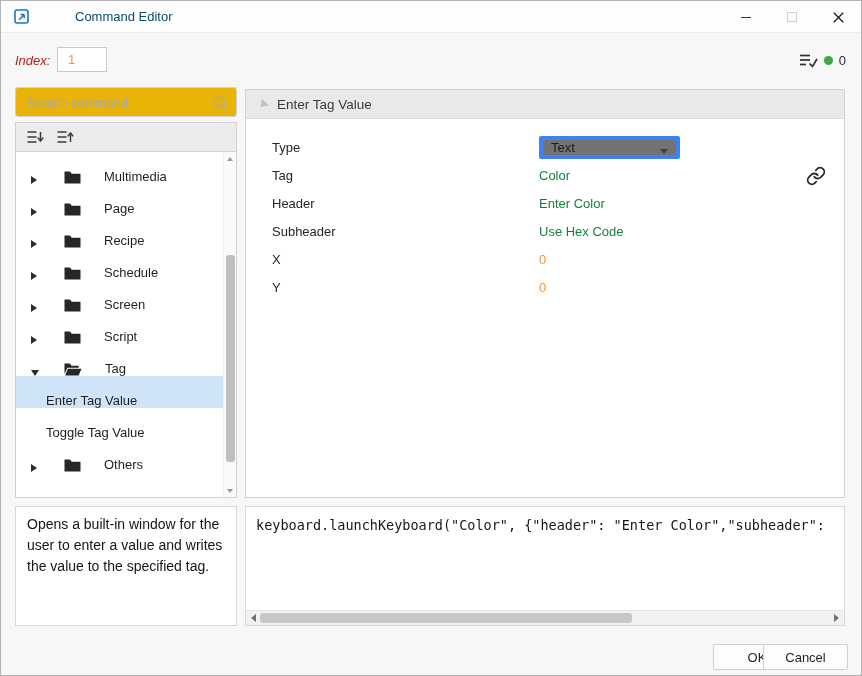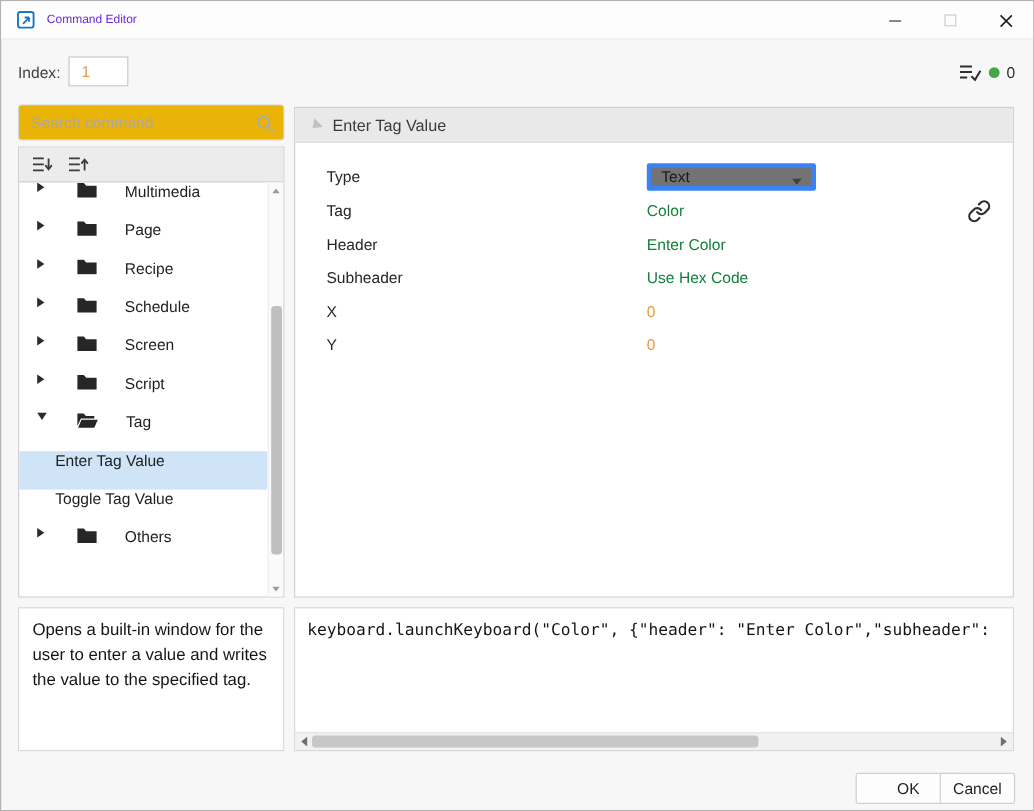--- a/index.html
+++ b/index.html
@@ -3,45 +3,45 @@
 <meta charset="utf-8">
 <style>
   * { box-sizing: border-box; }
   html,body { margin:0; padding:0; }
   body { width:862px; height:676px; font-family:"Liberation Sans","DejaVu Sans",sans-serif; background:#e9e9e9; }
   .window { position:relative; width:862px; height:676px; background:#f7f7f7; border:1px solid #b3b3b3; overflow:hidden; }
 
   
   .titlebar { position:absolute; top:0; left:0; right:0; height:32px; background:#fdfdfd; border-bottom:1px solid #ececec; display:flex; align-items:center; padding-left:13px; }
   .logo { width:16px; height:16px; margin-right:9px; display:flex; }
-  .win-title { font-size:10px; color:#6d28d9; }
+  .win-title { font-size:13px; color:#0c4a6e;margin-left:36px; }
   .win-controls { position:absolute; right:0; top:0; height:32px; display:flex; }
   .win-btn { width:46px; height:32px; display:flex; align-items:center; justify-content:center; cursor:pointer; }
   .glyph-min { width:10px; height:1px; background:#3c3c3c; }
   .glyph-max { width:10px; height:10px; border:1px solid #cdcdcd; }
 
   
-  .index-label { position:absolute; left:14px; top:52px; font-size:13px; color:#404040; }
+  .index-label { position:absolute; left:14px; top:52px; font-size:13px; color:#b91c1c;font-style:italic; }
   .index-input { position:absolute; left:56px; top:46px; width:50px; height:25px; border:1px solid #c9c9c9; background:#fff; color:#e59a3b; font-size:13px; padding:0 0 0 10px; font-family:inherit; outline:none; }
   .top-right { position:absolute; top:49px; right:15px; height:20px; display:flex; align-items:center; gap:6px; }
   .status-dot { width:9px; height:9px; border-radius:50%; background:#46a546; }
   .status-count { font-size:13px; color:#2e2e2e; }
 
   
   .search-box { position:absolute; left:14px; top:86px; width:222px; height:30px; background:#eab308; border:1px solid #d2d2d2; border-radius:3px; }
   .search-input { width:100%; height:100%; border:none; background:transparent; padding:0 30px 0 10px; font-size:13px; color:#333; font-family:inherit; outline:none; }
   .search-input::placeholder { color:#a9a9a9; }
   .search-icon { position:absolute; right:7px; top:7px; display:flex; }
 
   
   .tree-block { position:absolute; left:14px; top:121px; width:222px; height:376px; background:#fff; border:1px solid #d2d2d2; }
   .tree-toolbar { height:29px; background:#ececec; border-bottom:1px solid #d2d2d2; display:flex; align-items:center; padding-left:8px; gap:8px; }
   .tool-btn { width:22px; height:22px; display:flex; align-items:center; justify-content:center; cursor:pointer; }
   .tree-list { position:absolute; top:29px; left:0; right:13px; bottom:0; overflow:hidden; }
-  .tree-row { height:32px; display:flex; align-items:flex-start; font-size:13px; color:#1f1f1f; padding-left:15px; cursor:pointer; white-space:nowrap;gap:15px; }
+  .tree-row { height:32px; display:flex; align-items:flex-end; font-size:13px; color:#1f1f1f; padding-left:15px; cursor:pointer; white-space:nowrap;gap:15px; }
   .tree-row.leaf { padding-left:30px; }
   .tree-row.selected { background:#cfe5f7; }
   .caret { width:12px; margin-right:6px; display:flex; align-items:center; }
   .caret-r { width:0; height:0; border-left:6px solid #2b2b2b; border-top:4px solid transparent; border-bottom:4px solid transparent; }
   .caret-d { width:0; height:0; border-top:6px solid #2b2b2b; border-left:4px solid transparent; border-right:4px solid transparent; }
   .folder { margin-right:8px; display:flex; align-items:center; }
   .tree-scroll { position:absolute; top:29px; right:0; bottom:0; width:13px; background:#fafafa; border-left:1px solid #eee; }
   .scroll-arrow { position:absolute; left:0; width:12px; height:13px; display:flex; align-items:center; justify-content:center; cursor:pointer; }
   .arr-up { width:0;height:0;border-bottom:4px solid #9a9a9a;border-left:3.5px solid transparent;border-right:3.5px solid transparent; }
   .arr-dn { width:0;height:0;border-top:4px solid #9a9a9a;border-left:3.5px solid transparent;border-right:3.5px solid transparent; }
@@ -69,21 +69,21 @@
   .code-text { position:absolute; top:10px; left:10px; right:3px; font-family:"DejaVu Sans Mono","Liberation Mono",monospace; font-size:13.5px; color:#161616; white-space:pre; overflow:hidden; }
   .h-scroll { position:absolute; left:0; right:0; bottom:0; height:15px; background:#f1f1f1; border-top:1px solid #e5e5e5; }
   .h-arrow { position:absolute; top:0; width:15px; height:14px; display:flex; align-items:center; justify-content:center; cursor:pointer; }
   .arr-l { width:0;height:0;border-right:5px solid #6f6f6f;border-top:4px solid transparent;border-bottom:4px solid transparent; }
   .arr-r { width:0;height:0;border-left:5px solid #6f6f6f;border-top:4px solid transparent;border-bottom:4px solid transparent; }
   .h-thumb { position:absolute; left:14px; top:2px; height:10px; width:372px; background:#c7c7c7; border-radius:3px; cursor:pointer; }
 
   
   .btn { position:absolute; top:643px; height:26px; background:#fdfdfd; border:1px solid #d0d0d0; border-radius:2px; font-size:13px; color:#1f1f1f; display:flex; align-items:center; justify-content:center; cursor:pointer; font-family:inherit; }
   .ok-btn { left:712px; width:88px; }
-  .cancel-btn { left:782px; width:63px; }
+  .cancel-btn { left:762px; width:85px; }
 </style>
 </head>
 <body>
 
 <div class="window">
 
   <div class="titlebar">
     <span class="logo">
       <svg width="16" height="16" viewBox="0 0 16 16">
           <rect x="1" y="1" width="13" height="13" rx="2" fill="none" stroke="#1877c5" stroke-width="1.6"></rect>

